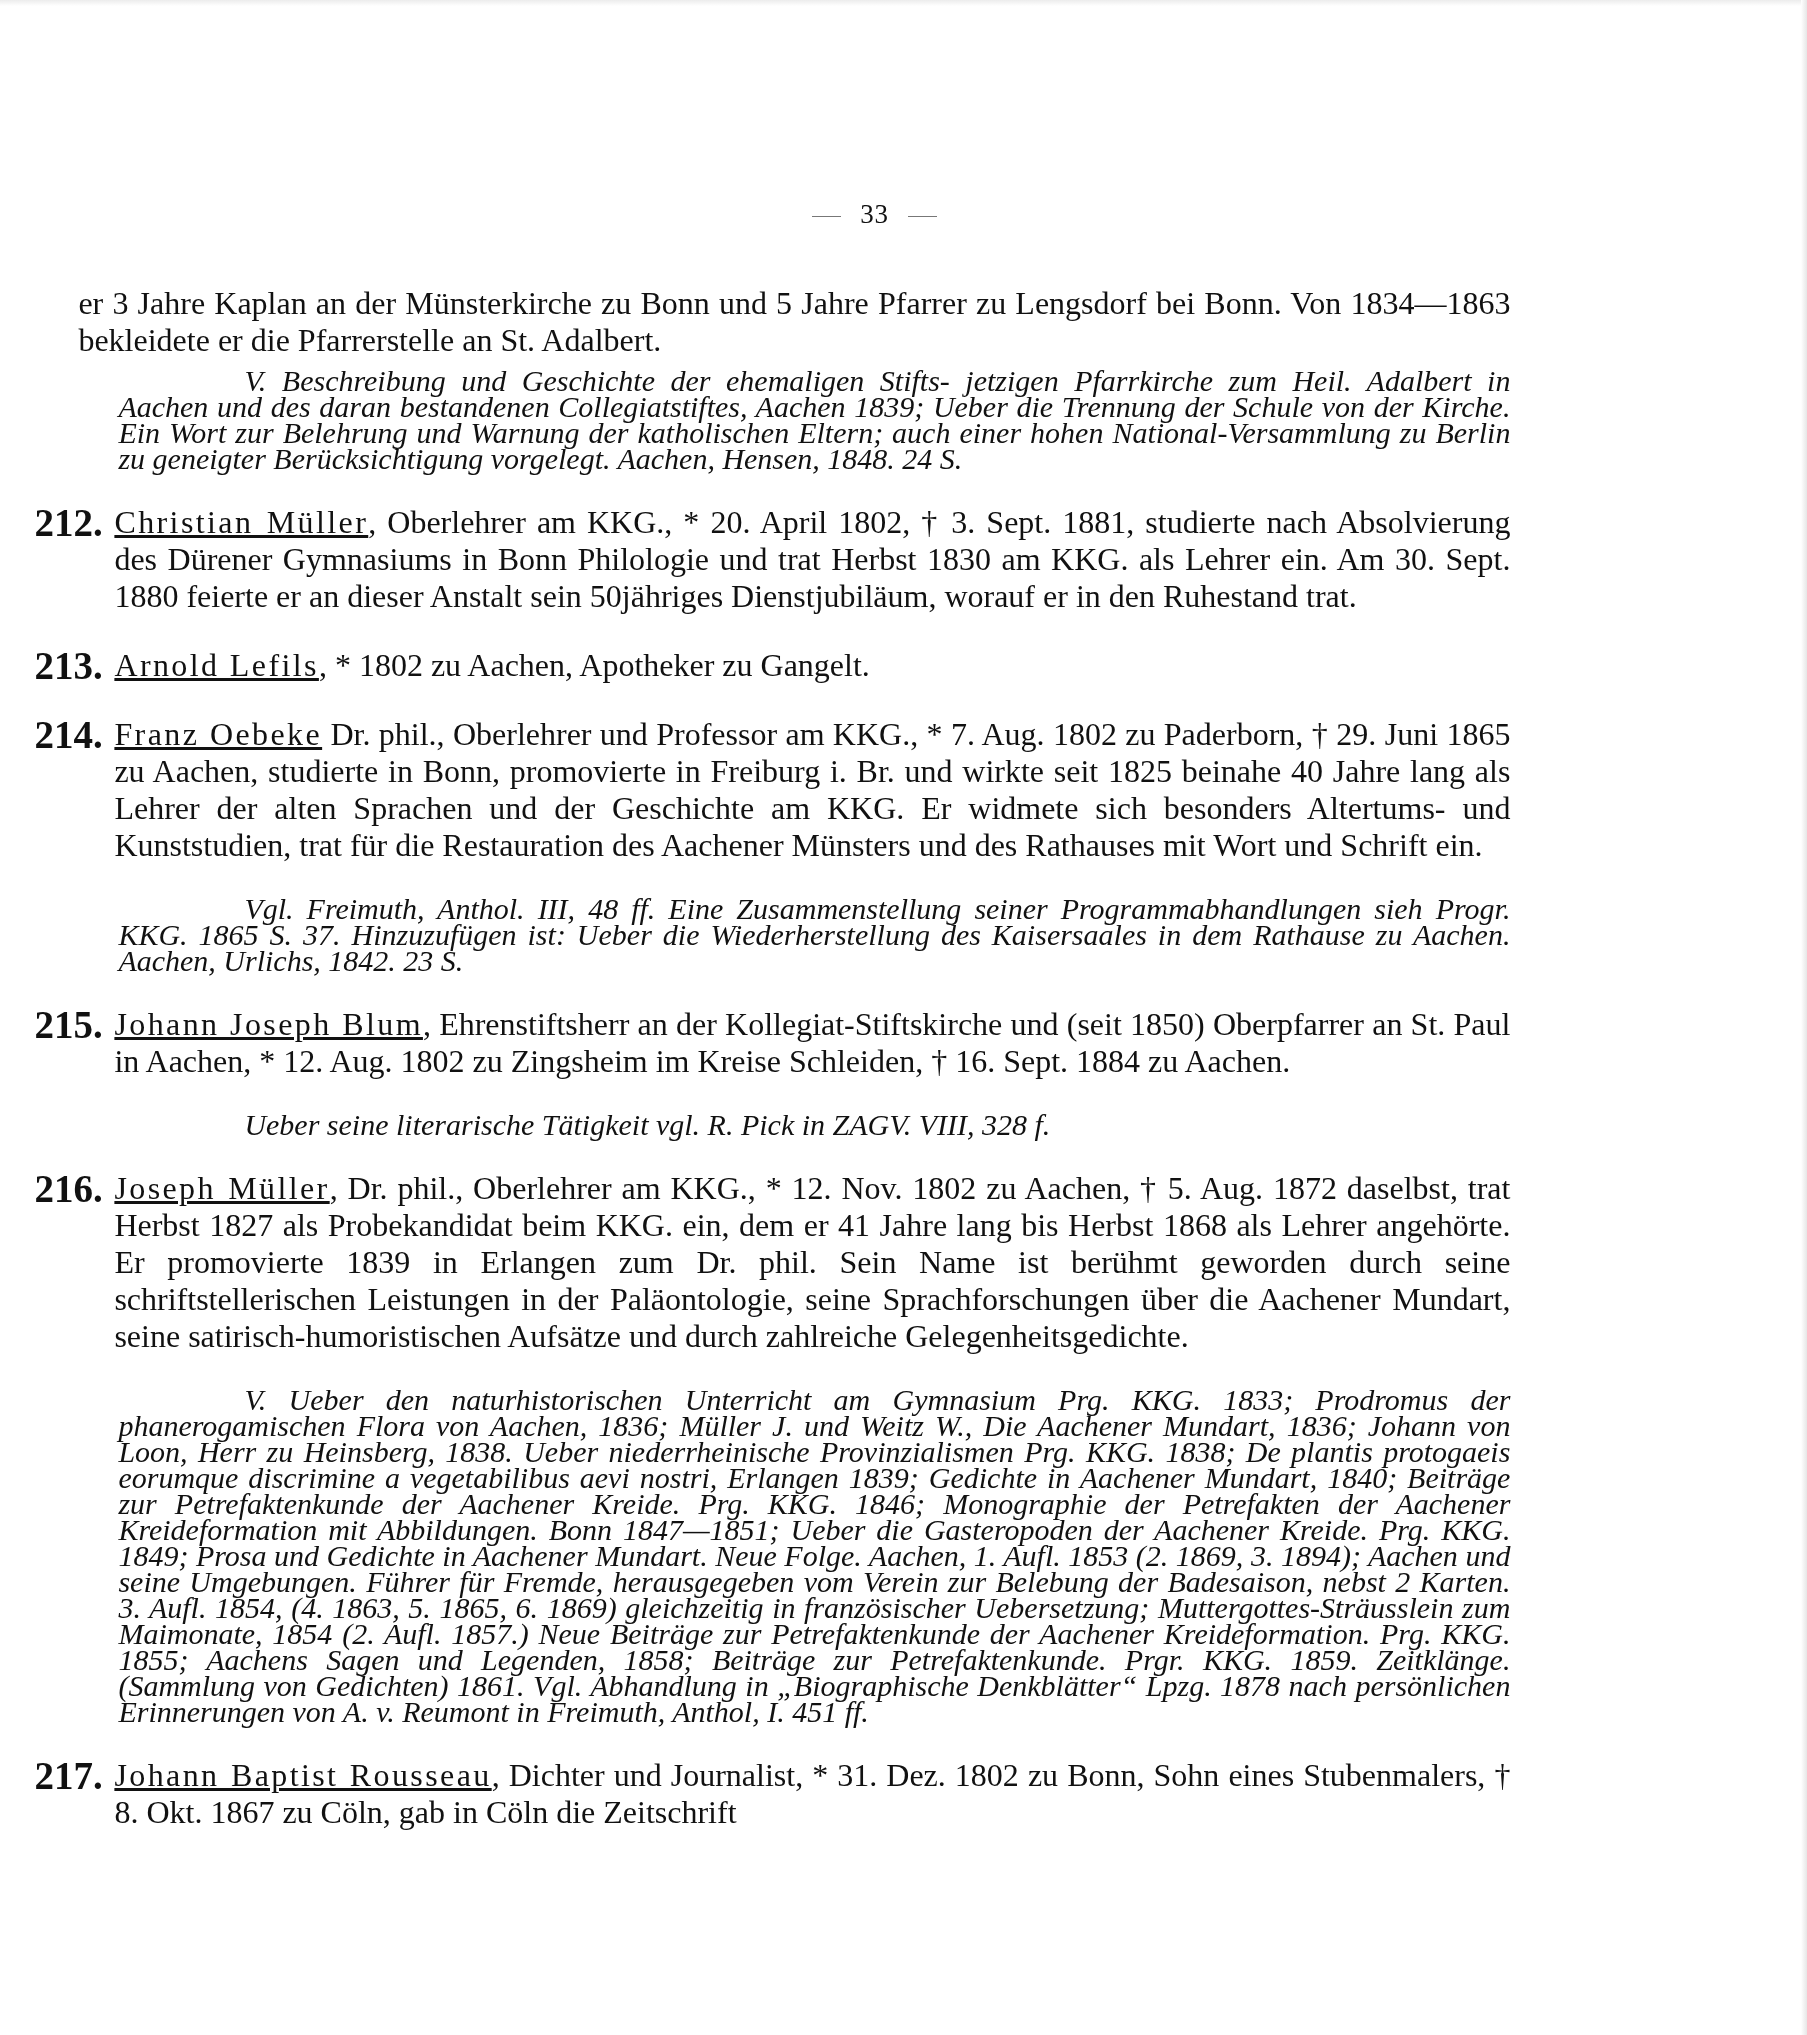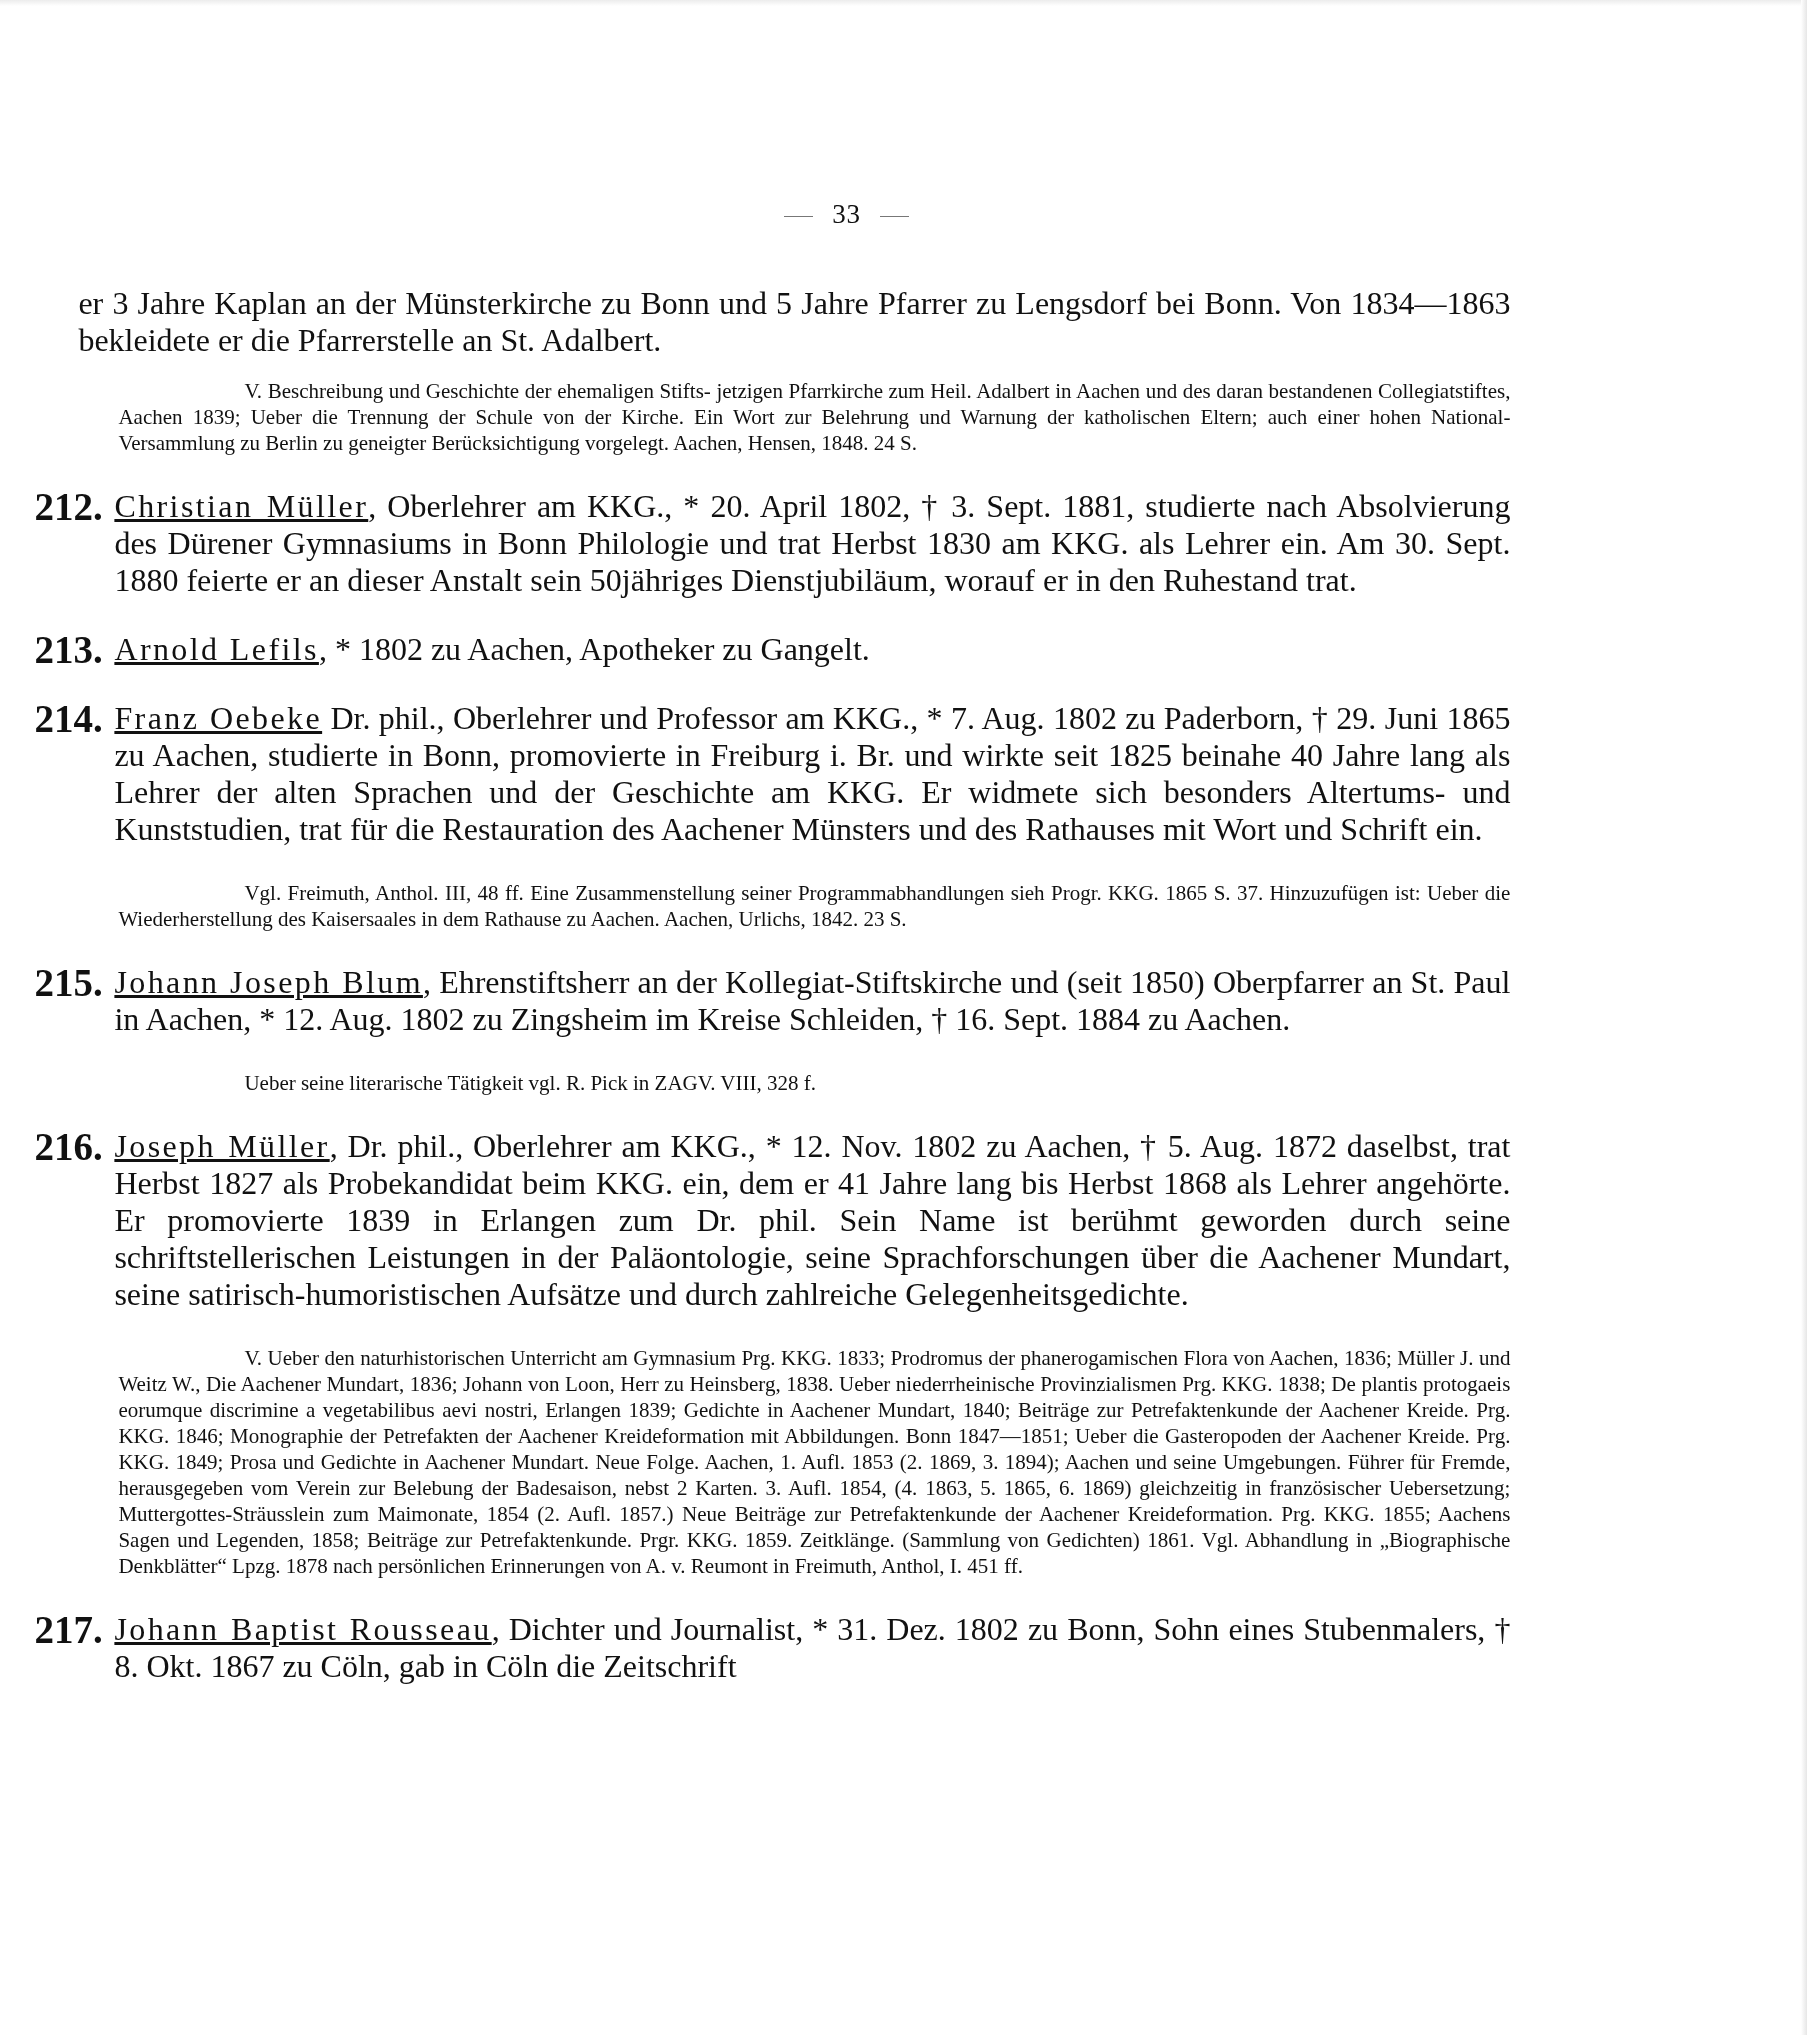--- a/index.html
+++ b/index.html
@@ -32,20 +32,21 @@
     background: linear-gradient(to bottom, #ececec, #ffffff);
   }
   .page-header {
     position: absolute;
     top: 199px;
     left: 0;
     width: 1693px;
     text-align: center;
     font-size: 27px;
     letter-spacing: 0.8px;
+    padding-left: 28px;
   }
   .page-header .dash {
     display: inline-block;
     width: 29px;
     height: 1.2px;
     background: #777;
     vertical-align: middle;
     margin: 0 19px;
   }
   .content {
@@ -81,25 +82,26 @@
   }
   .entry .body .name {
     letter-spacing: 2.4px;
     text-decoration: underline;
   }
   .cont {
     margin-left: 54px;
   }
   .note {
     margin-left: 94px;
-    margin-top: 19px;
-    font-size: 21px;
+    margin-top: 9px;
+    font-size: 30px;
     line-height: 26px;
     text-align: justify;
     text-indent: 126px;
+    font-style: italic;
   }
 </style>
 </head>
 <body>
 
 <div class="page-edge-top"></div>
 <div class="page-edge-right"></div>
 
 <div class="page-header">
   <span class="dash"></span><span>33</span><span class="dash"></span>

